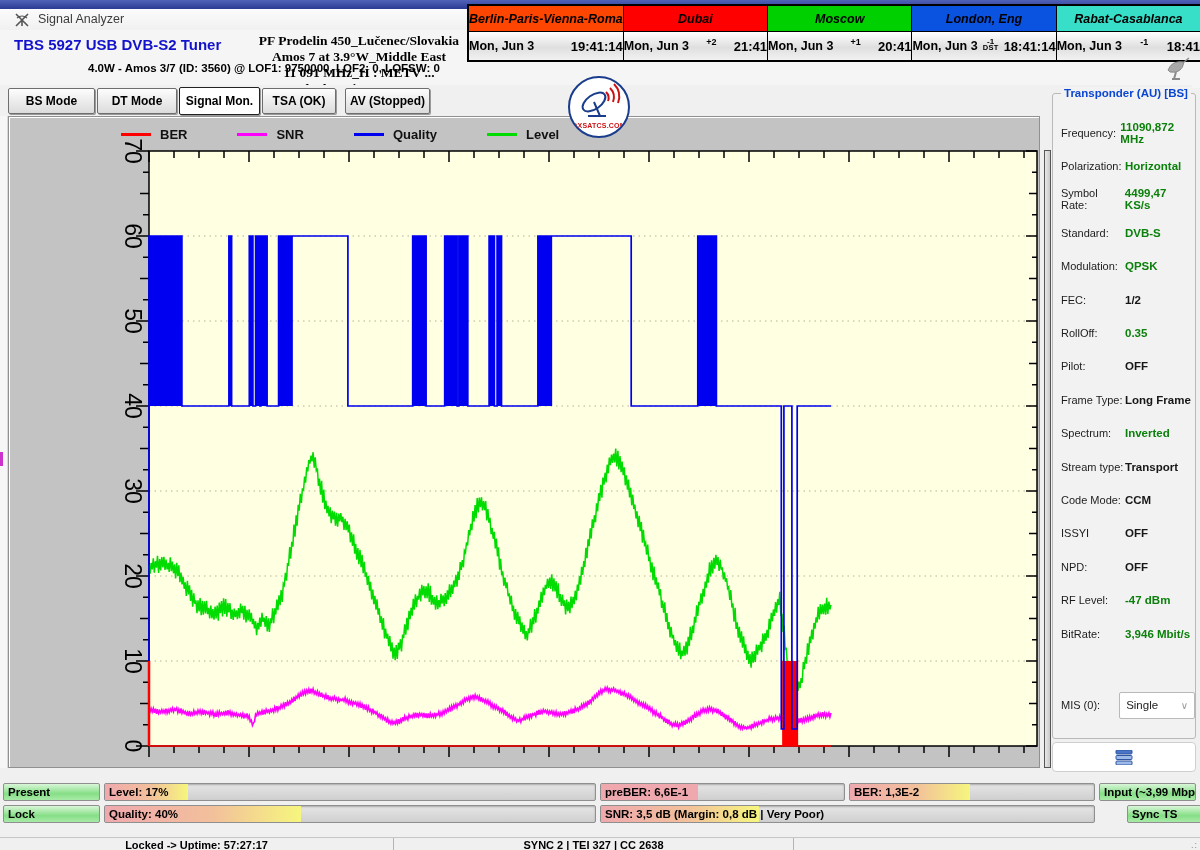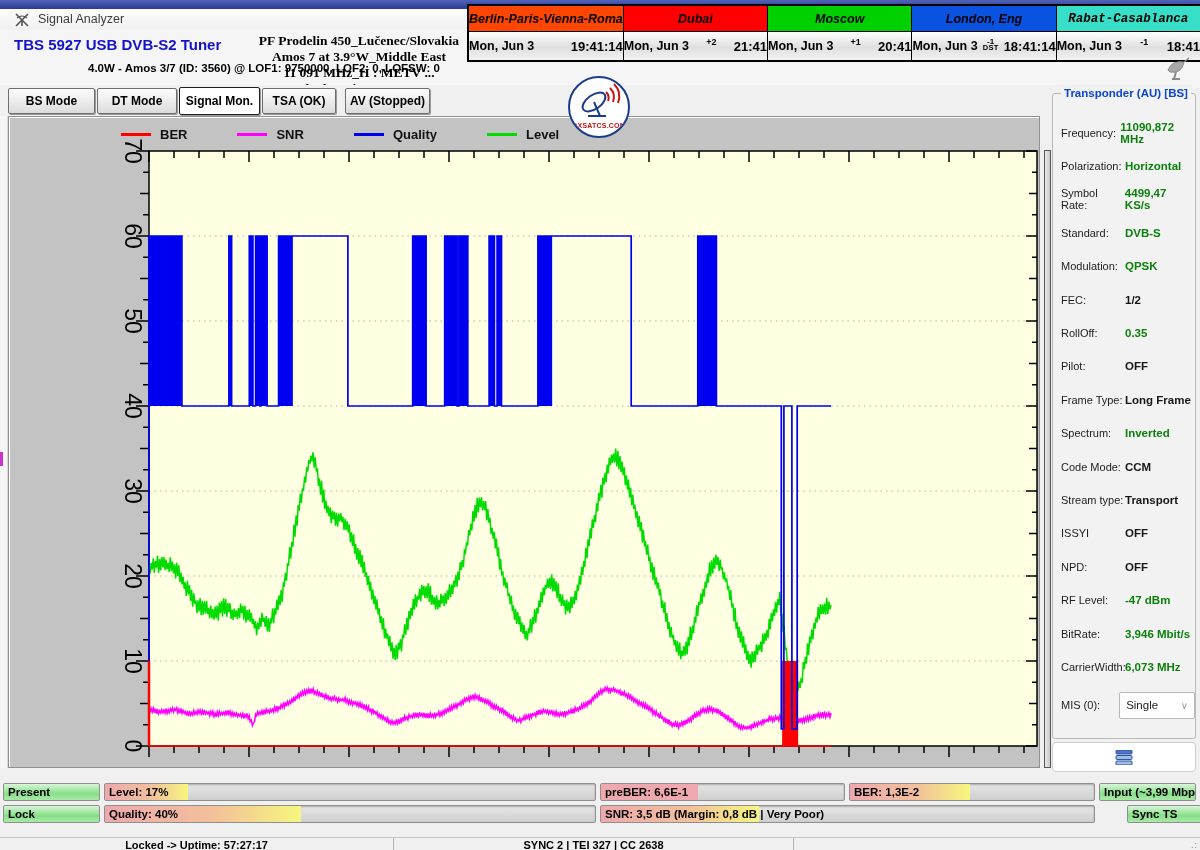--- a/index.html
+++ b/index.html
@@ -147,21 +147,21 @@
       <div class="clock-body">
         <span class="date">Mon, Jun 3</span>
         <span class="dstwrap">
           <span class="s1">-1</span>
           <span class="s2">DST</span>
         </span>
         <span class="time">18:41:14</span>
       </div>
     </div>
     <div class="clock-col">
-      <div class="clock-head" style="background: rgb(55, 223, 200); font-family: Liberation Mono, monospace;">
+      <div class="clock-head" style="background: rgb(55, 223, 200);">
         <span>Rabat-Casablanca</span>
       </div>
       <div class="clock-body">
         <span class="date">Mon, Jun 3</span>
         <span class="sup">-1</span>
         <span class="time">18:41</span>
       </div>
     </div>
   </div>
 
@@ -420,46 +420,42 @@
       </div>
       <div class="trow">
         <span class="lab">Frame Type:</span>
         <span class="val black">Long Frame</span>
       </div>
       <div class="trow">
         <span class="lab">Spectrum:</span>
         <span class="val green">Inverted</span>
       </div>
       <div class="trow">
+        <span class="lab">Stream type:</span>
+        <span class="val black">Transport</span>
+      </div>
+      <div class="trow">
         <span class="lab">Code Mode:</span>
         <span class="val black">CCM</span>
       </div>
       <div class="trow">
-        <span class="lab">Stream type:</span>
-        <span class="val black">Transport</span>
-      </div>
-      <div class="trow">
         <span class="lab">ISSYI</span>
         <span class="val black">OFF</span>
       </div>
       <div class="trow">
         <span class="lab">NPD:</span>
         <span class="val black">OFF</span>
       </div>
       <div class="trow">
         <span class="lab">RF Level:</span>
         <span class="val green">-47 dBm</span>
       </div>
       <div class="trow">
         <span class="lab">BitRate:</span>
         <span class="val green">3,946 Mbit/s</span>
-      </div>
-      <div class="trow">
-        <span class="lab">CarrierWidth:</span>
-        <span class="val green">6,073 MHz</span>
       </div>
     </div>
   <div class="misrow">
     <span class="lab">MIS (0):</span>
     <div class="misdd">
       <span>Single</span>
       <span class="chev">∨</span>
     </div>
   </div>
 </div>

